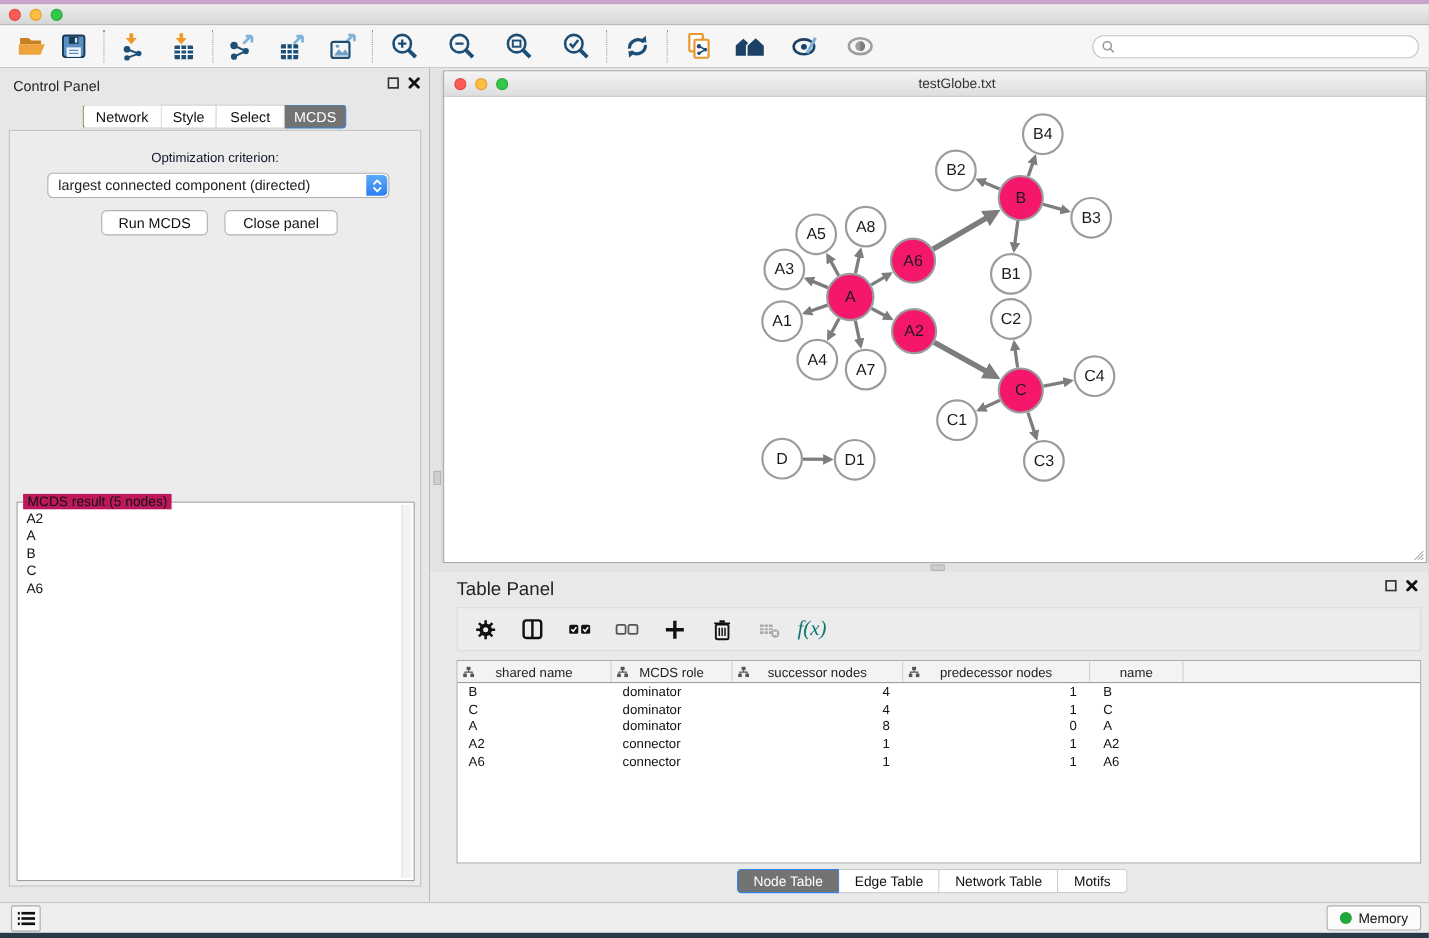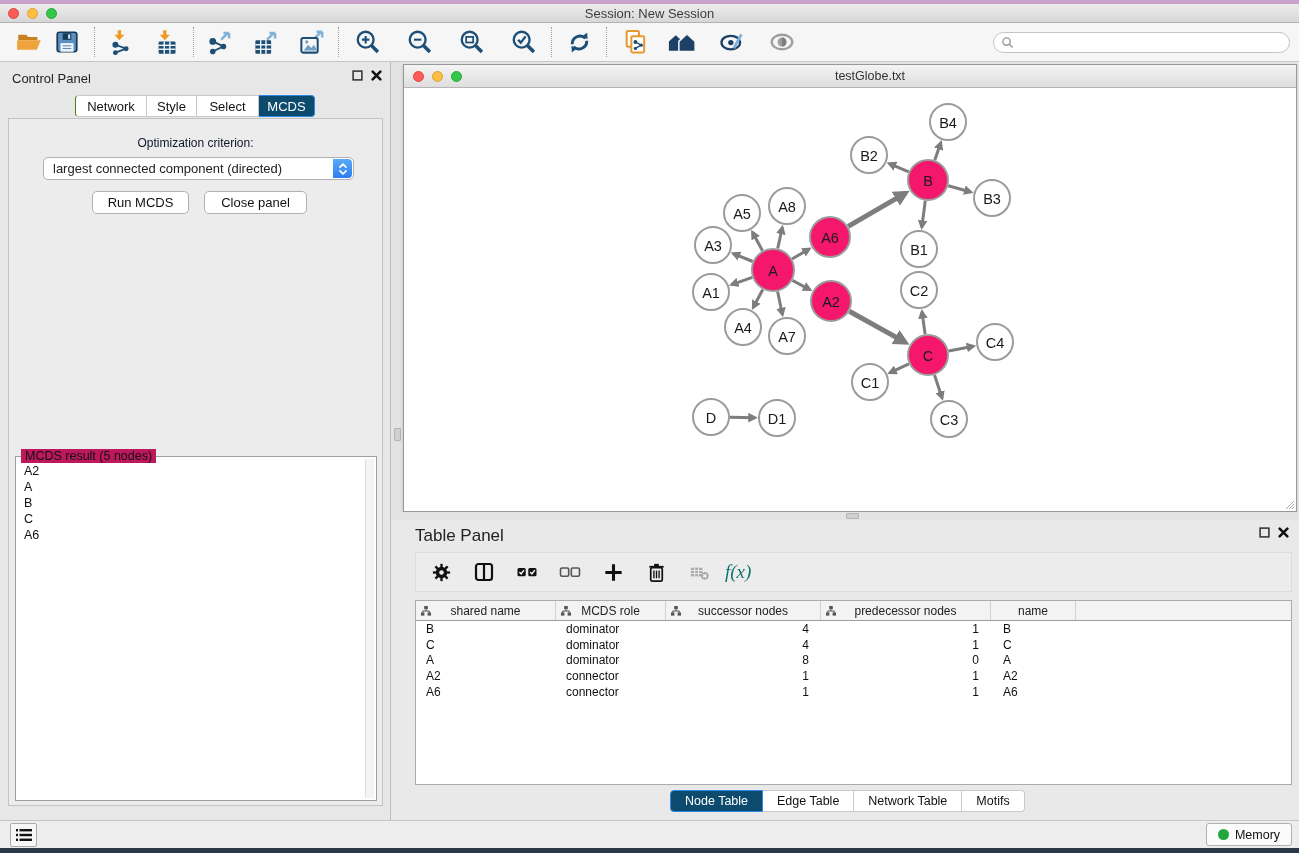--- a/index.html
+++ b/index.html
@@ -44,21 +44,21 @@
   }
   .cp-header-label { position:absolute; left:12px; top:9px; font-size:13px; color:#222; }
   .panel-btns { position:absolute; right:8px; top:8px; display:flex; gap:8px; align-items:center; }
   .cp-tabs { position:absolute; left:75px; top:33px; display:flex; }
   .tab-seg {
     height:22px; background:#fff; border:1px solid #c9c9c9; border-left:none;
     display:flex; align-items:center; justify-content:center; font-size:13px; color:#111; cursor:default;
   }
   .tab-seg:first-child { border-left:1px solid #4d7c0f; border-radius:4px 0 0 4px; }
   .tab-seg:last-child { border-radius:0 4px 4px 0; }
-  .tab-seg.active { background:#0c4a6e; border-color:#2f87e8; color:#fff; }
+  .tab-seg.active { background:#737373; border-color:#2f87e8; color:#fff; }
   .cp-box {
     position:absolute; left:8px; top:56px; width:375px; height:688px;
     background:#ececec; border:1px solid #c3c3c3;
   }
   .opt-label { position:absolute; left:0; right:0; top:17px; text-align:center; font-size:12px; color:#0f172a; }
   .cp-select {
     position:absolute; left:34px; top:38px; width:311px; height:23px;
     background:#fff; border:1px solid #b0b0b0; border-radius:5px;
     display:flex; align-items:center; padding-left:9px; font-size:13px; overflow:hidden;
   }
@@ -150,21 +150,20 @@
 <div id="screen">
 
   <div class="strip-top"></div>
 
   <div class="titlebar">
     <div class="lights">
       <div class="light red"></div>
       <div class="light yellow"></div>
       <div class="light green"></div>
     </div>
-    <div class="title">Session: New Session</div>
   </div>
 
   <div class="toolbar">
     <div class="tb-icon">
       <svg width="27" height="27" viewBox="0 0 24 24">
           <path d="M2 5h7l2 2h8v3H2z" fill="#c7821f"></path>
           <path d="M1 10h21l-3.5 8.5H1z" fill="#eea33c"></path>
         </svg>
     </div>
     <div class="tb-icon">

